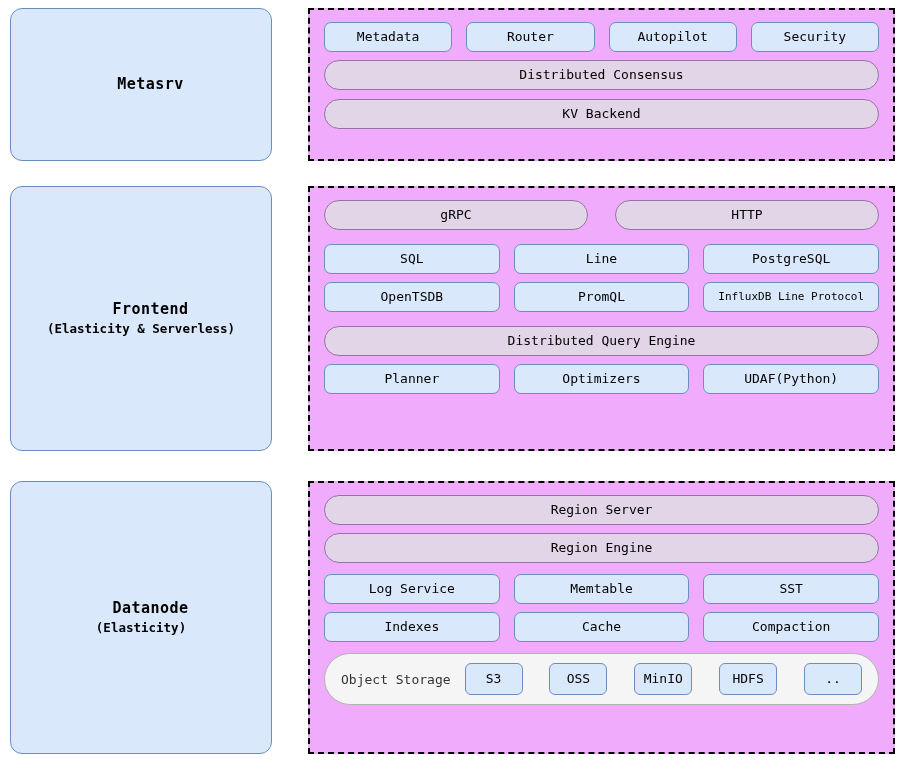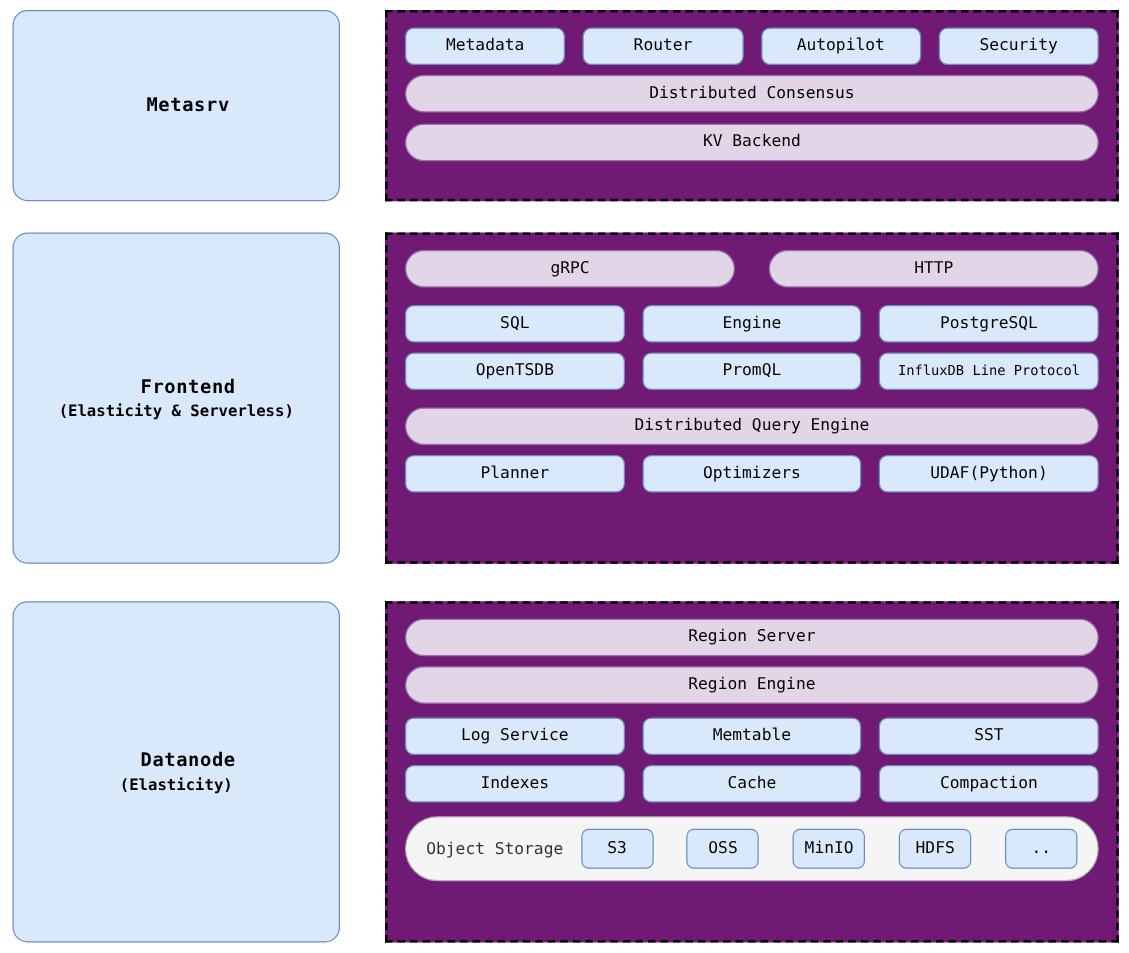--- a/index.html
+++ b/index.html
@@ -57,21 +57,21 @@
     color: #000000;
     line-height: 1.5;
     text-align: center;
   }
 
   .dashed-box {
     box-sizing: border-box;
     margin-left: 36px;
     width: 587px;
     border: 2px dashed #000000;
-    background: #701a75;
+    background: #f0abfc;
     padding: 12px 14px;
     display: flex;
     flex-direction: column;
     flex: 0 0 auto;
   }
 
   
   .chip-row {
     display: flex;
     width: 100%;
@@ -160,21 +160,21 @@
         <div class="left-title">Frontend</div>
         <div class="left-sub">(Elasticity &amp; Serverless)</div>
       </div>
       <div class="dashed-box">
         <div class="chip-row" style="margin-bottom: 14px;">
           <div class="chip purple" style="margin-right: 27px;">gRPC</div>
           <div class="chip purple">HTTP</div>
         </div>
         <div class="chip-row" style="margin-bottom: 8px;">
           <div class="chip blue" style="margin-right: 14px;">SQL</div>
-          <div class="chip blue" style="margin-right: 14px;">Engine</div>
+          <div class="chip blue" style="margin-right: 14px;">Line</div>
           <div class="chip blue">PostgreSQL</div>
         </div>
         <div class="chip-row" style="margin-bottom: 14px;">
           <div class="chip blue" style="margin-right: 14px;">OpenTSDB</div>
           <div class="chip blue" style="margin-right: 14px;">PromQL</div>
           <div class="chip blue small-text">InfluxDB Line Protocol</div>
         </div>
         <div class="chip-row" style="margin-bottom: 8px;">
           <div class="chip purple">Distributed Query Engine</div>
         </div>

